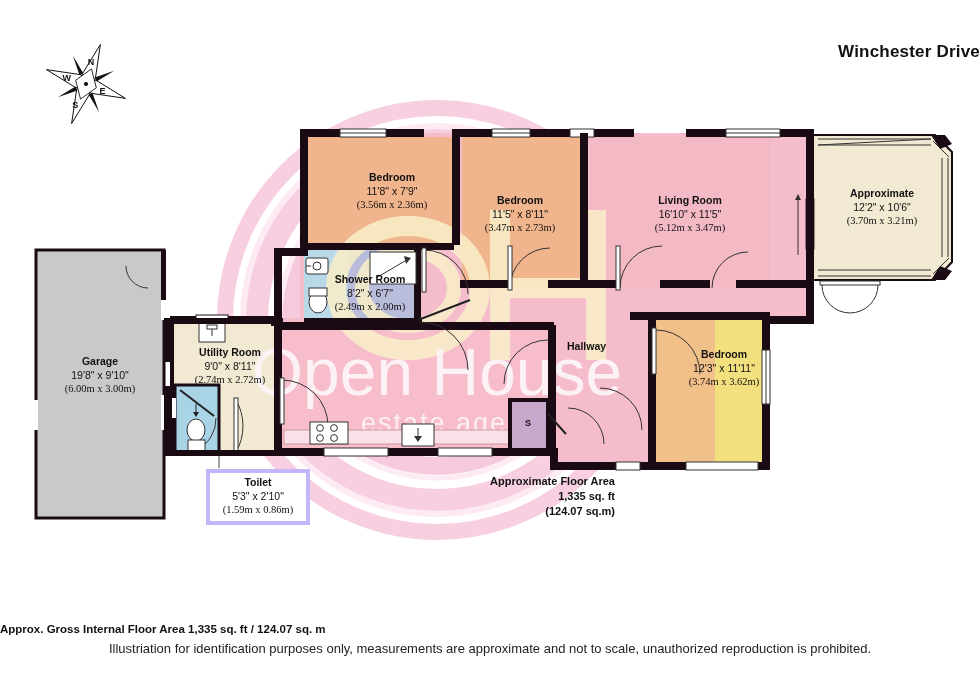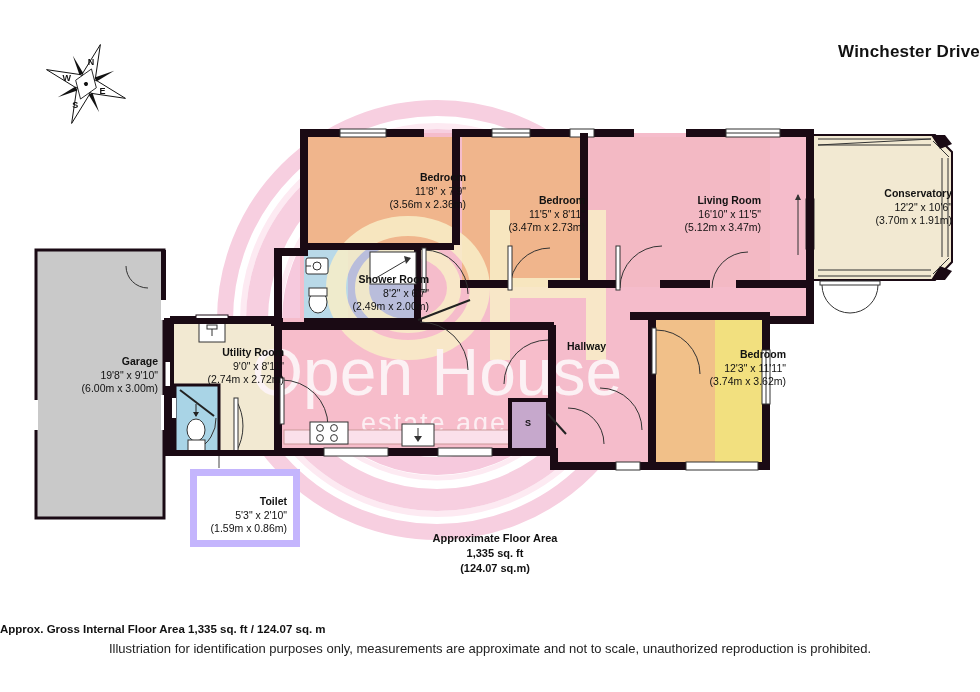--- a/index.html
+++ b/index.html
@@ -2,26 +2,26 @@
 <html><head>
 <meta charset="utf-8">
 <style>
   html,body{margin:0;padding:0;background:#ffffff;}
   body{width:980px;height:692px;position:relative;overflow:hidden;
        font-family:"Liberation Sans", sans-serif;color:#111;}
   #stage{position:absolute;left:0;top:0;width:980px;height:692px;}
   svg#plan{position:absolute;left:0;top:0;width:980px;height:692px;}
   .title{position:absolute;left:0;top:42px;width:980px;text-align:right;
          font-size:17px;font-weight:bold;letter-spacing:.2px;}
-  .roomlabel{position:absolute;text-align:right;line-height:13.5px;
+  .roomlabel{position:absolute;text-align:center;line-height:13.5px;
              font-size:10.5px;white-space:nowrap;}
   .roomlabel .nm{font-weight:bold;font-size:10.5px;display:block;}
   .roomlabel .d1{display:block;}
-  .roomlabel .d2{display:block;}
-  .boxed{border:7px solid #c4b5fd;background:#fff;padding:19px 6px 4px 6px;}
+  .roomlabel .d2{display:block;font-family:Liberation Serif, serif;}
+  .boxed{border:4px solid #c4b5fd;background:#fff;padding:3px 6px 4px 6px;margin-left:16px;}
   .areablk{position:absolute;text-align:center;line-height:15px;font-size:11px;font-weight:bold;}
   .footer1{position:absolute;left:0;top:623px;width:980px;text-align:left;
            font-size:11.5px;font-weight:bold;}
   .footer2{position:absolute;left:0;top:641px;width:980px;text-align:center;
            font-size:13px;color:#222;}
   .hallwaylbl{position:absolute;font-size:10.5px;font-weight:bold;}
   .s-lbl{position:absolute;font-size:9px;font-weight:bold;}
 </style>
 </head>
 <body>
@@ -324,23 +324,23 @@
     <span class="d2">(3.47m x 2.73m)</span>
   </div>
 
   <div class="roomlabel" style="left:619px;top:194px;width:142px;">
     <span class="nm">Living Room</span>
     <span class="d1">16'10" x 11'5"</span>
     <span class="d2">(5.12m x 3.47m)</span>
   </div>
 
   <div class="roomlabel" style="left:812px;top:187px;width:140px;">
-    <span class="nm">Conservatory</span>
+    <span class="nm">Approximate</span>
     <span class="d1">12'2" x 10'6"</span>
-    <span class="d2">(3.70m x 1.91m)</span>
+    <span class="d2">(3.70m x 3.21m)</span>
   </div>
 
   <div class="roomlabel" style="left:311px;top:273px;width:118px;">
     <span class="nm">Shower Room</span>
     <span class="d1">8'2" x 6'7"</span>
     <span class="d2">(2.49m x 2.00m)</span>
   </div>
 
   <div class="roomlabel" style="left:176px;top:346px;width:108px;">
     <span class="nm">Utility Room</span>
@@ -364,21 +364,21 @@
   <div class="roomlabel boxed" style="left:190px;top:469px;width:84px;">
     <span class="nm">Toilet</span>
     <span class="d1">5'3" x 2'10"</span>
     <span class="d2">(1.59m x 0.86m)</span>
   </div>
 
   <div class="hallwaylbl" style="left:567px;top:340px;">Hallway</div>
 
   <div class="s-lbl" style="left:525px;top:418px;">S</div>
 
-  <div class="areablk" style="left:375px;top:531px;width:240px;">
+  <div class="areablk" style="left:375px;top:474px;width:240px;text-align:right;">
     <div>Approximate Floor Area</div>
     <div>1,335 sq. ft</div>
     <div>(124.07 sq.m)</div>
   </div>
 
   <div class="footer1">Approx. Gross Internal Floor Area 1,335 sq. ft / 124.07 sq. m</div>
   <div class="footer2">Illustriation for identification purposes only, measurements are approximate and not to scale, unauthorized reproduction is prohibited.</div>
 
 </div>
 

